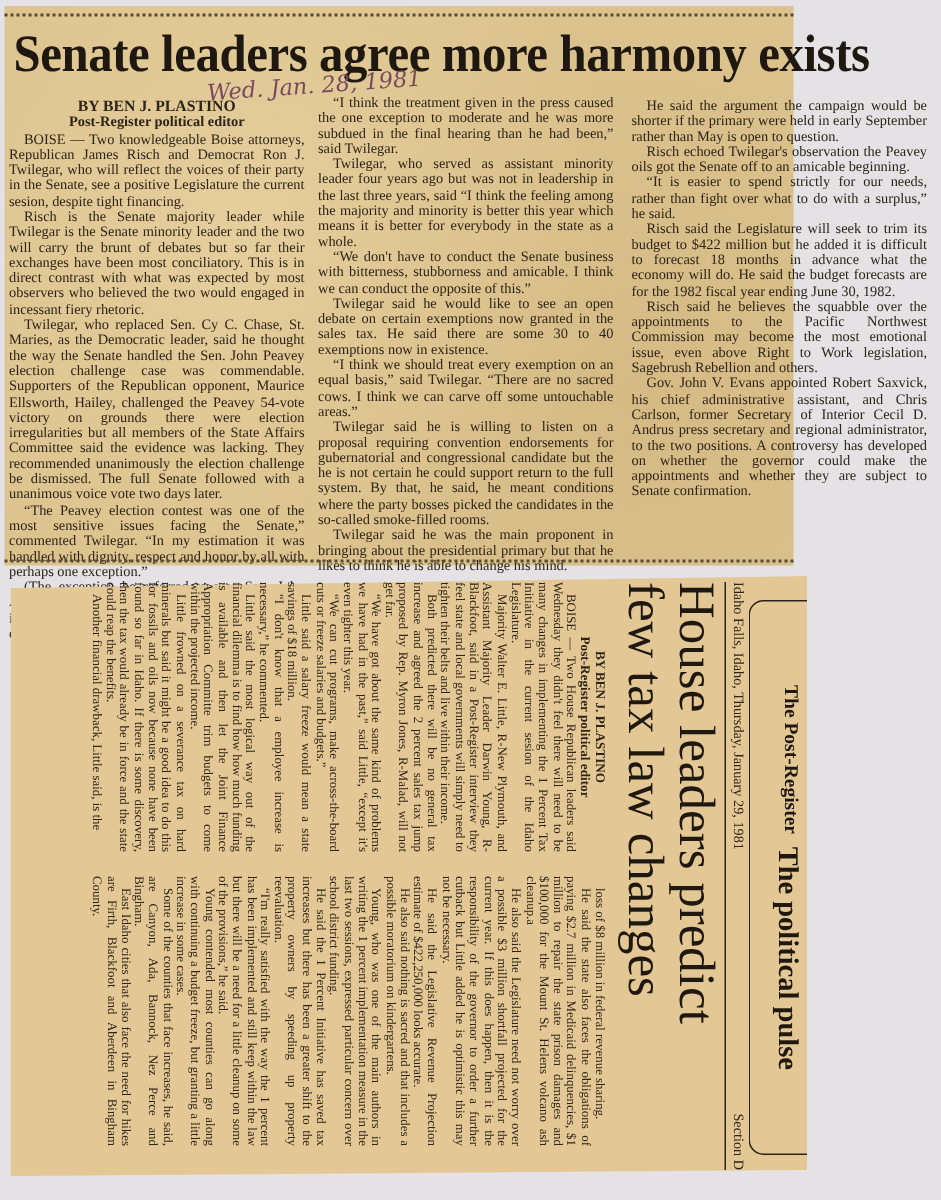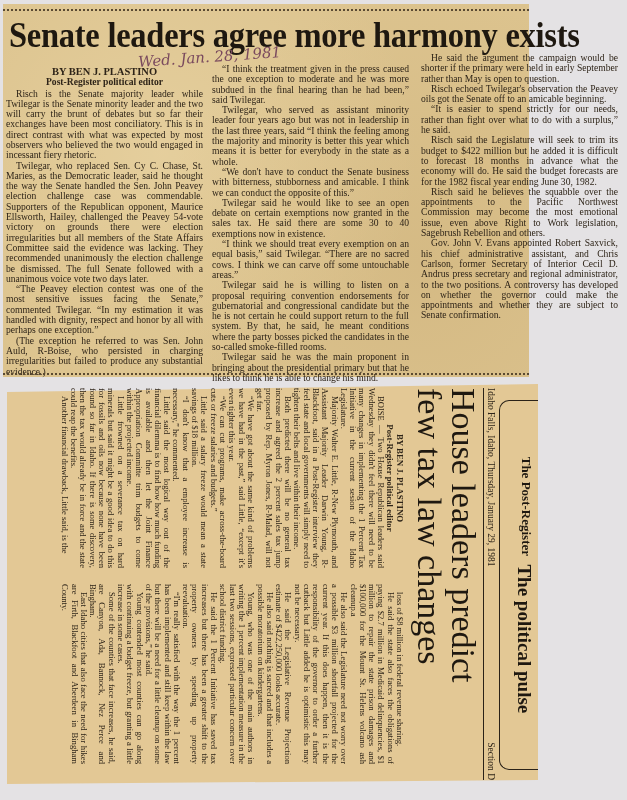--- a/index.html
+++ b/index.html
@@ -38,21 +38,21 @@
     white-space: nowrap;
   }
   .col {
     position: absolute; top: 60px; width: 197px;
     font-size: 9.6px; line-height: 10.3px; text-align: justify;
     color: #2e2418;
   }
   .col p { margin: 0; text-indent: 10px; }
   .col1 { left: 3px; top: 62px; }
   .col2 { left: 209px; top: 60px; }
-  .col3 { left: 418px; top: 49px; }
+  .col3 { left: 418px; top: 62px; }
   .byline { text-align: center; font-weight: bold; font-size: 10.5px; line-height: 11px; }
   .byline-sub { text-align: center; font-weight: bold; font-size: 9.6px; line-height: 10.5px; margin-bottom: 1px; }
 
   
   .clip-bottom-wrap {
     position: absolute; left: 7px; top: 384px; width: 531px; height: 400px;
   }
   .clip-bottom-bg {
     position: absolute; left: 0; top: 0; width: 531px; height: 400px;
     background: #e3c895;
@@ -96,20 +96,21 @@
 <body>
 
 <div class="clip-top">
   <div class="rule-top"></div>
   <div class="headline">Senate leaders agree  more harmony exists</div>
   <div class="handwritten-date">Wed. Jan. 28, 1981</div>
 
   <div class="col col1">
     <div class="byline">BY BEN J. PLASTINO</div>
     <div class="byline-sub">Post-Register political editor</div>
+    <p>BOISE — Two knowledgeable Boise attorneys, Republican James Risch and Democrat Ron J. Twilegar, who will reflect the voices of their party in the Senate, see a positive Legislature the current sesion, despite tight financing.</p>
     <p>Risch is the Senate majority leader while Twilegar is the Senate minority leader and the two will carry the brunt of debates but so far their exchanges have been most conciliatory. This is in direct contrast with what was expected by most observers who believed the two would engaged in incessant fiery rhetoric.</p>
     <p>Twilegar, who replaced Sen. Cy C. Chase, St. Maries, as the Democratic leader, said he thought the way the Senate handled the Sen. John Peavey election challenge case was commendable. Supporters of the Republican opponent, Maurice Ellsworth, Hailey, challenged the Peavey 54-vote victory on grounds there were election irregularities but all members of the State Affairs Committee said the evidence was lacking. They recommended unanimously the election challenge be dismissed. The full Senate followed with a unanimous voice vote two days later.</p>
     <p>“The Peavey election contest was one of the most sensitive issues facing the Senate,” commented Twilegar. “In my estimation it was handled with dignity, respect and honor by all with perhaps one exception.”</p>
     <p>(The exception he referred to was Sen. John Auld, R-Boise, who persisted in charging irregularities but failed to produce any substantial evidence.)</p>
   </div>
 
   <div class="col col2">
     <p>“I think the treatment given in the press caused the one exception to moderate and he was more subdued in the final hearing than he had been,” said Twilegar.</p>
     <p>Twilegar, who served as assistant minority leader four years ago but was not in leadership in the last three years, said “I think the feeling among the majority and minority is better this year which means it is better for everybody in the state as a whole.</p>
     <p>“We don't have to conduct the Senate business with bitterness, stubborness and amicable. I think we can conduct the opposite of this.”</p>

